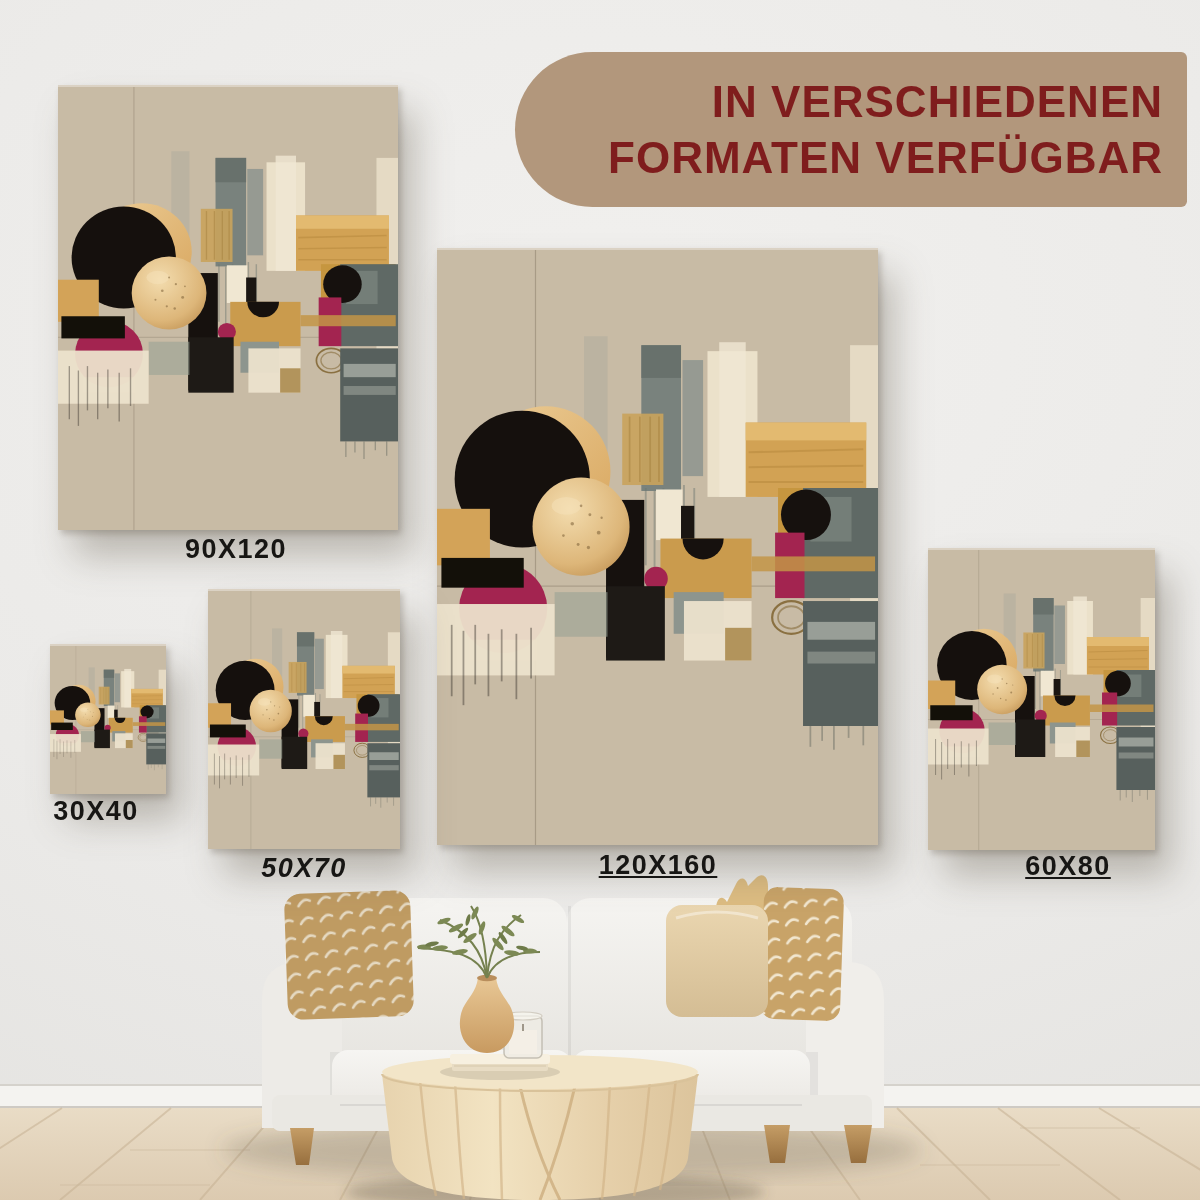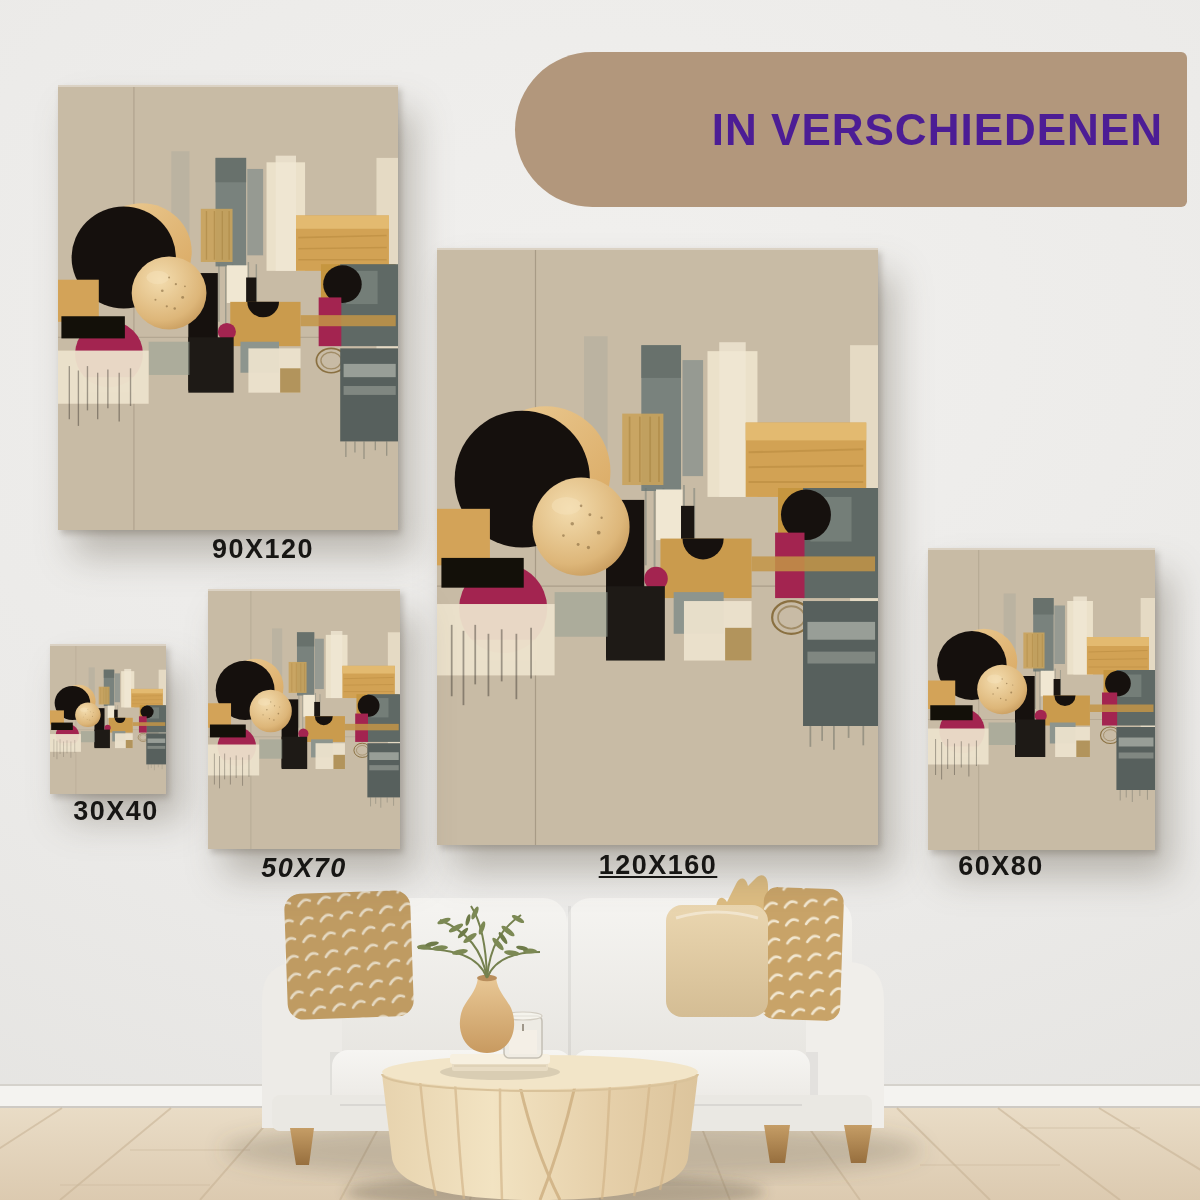--- a/index.html
+++ b/index.html
@@ -12,30 +12,30 @@
     box-shadow: 3px 4px 6px rgba(90,80,66,.28), 16px 26px 34px rgba(95,85,70,.35);
     border-top:2px solid rgba(255,255,255,.35);}
   .canvas svg{width:100%;height:100%;}
   #cv-90 {left:58px;  top:85px;  width:340px; height:443px;}
   #cv-30 {left:50px;  top:644px; width:116px; height:148px;}
   #cv-50 {left:208px; top:589px; width:192px; height:258px;}
   #cv-120{left:437px; top:248px; width:441px; height:595px;}
   #cv-60 {left:928px; top:548px; width:227px; height:300px;}
   .size-label{position:absolute;z-index:2;transform:translateX(-50%);
     font-weight:bold;font-size:27px;letter-spacing:1.5px;color:var(--label-text);white-space:nowrap;}
-  #lb-90 {left:236px; top:534px;margin-left:27px;}
-  #lb-30 {left:116px; top:796px;}
+  #lb-90 {left:236px; top:534px;}
+  #lb-30 {left:96px; top:796px;}
   #lb-50 {left:304px; top:853px;font-style:italic;}
   #lb-120{left:658px; top:850px;text-decoration:underline;}
-  #lb-60 {left:1001px;top:851px;}
+  #lb-60 {left:1068px;top:851px;text-decoration:underline;}
   #badge{position:absolute;z-index:3;left:515px;top:52px;width:672px;height:155px;
     background:var(--badge-bg);border-radius:80px 6px 6px 80px;
     display:flex;flex-direction:column;justify-content:center;align-items:flex-end;
     padding-right:24px;box-sizing:border-box;text-align:right;}
-  #badge span{color:#4c1d95;font-weight:bold;font-size:44px;line-height:1.27;letter-spacing:1px;}
+  #badge span{color:#7f1d1d;font-weight:bold;font-size:44px;line-height:1.27;letter-spacing:1px;}
 </style>
 </head>
 <body>
 
 <div id="stage">
 
   <svg width="0" height="0" style="position:absolute" aria-hidden="true">
     <defs>
       <linearGradient id="gcirc" x1="0" y1="0" x2="1" y2="1">
         <stop offset="0" stop-color="#eccd97"></stop>
@@ -349,15 +349,16 @@
   </div>
 
   <div class="size-label" id="lb-90">90X120</div>
   <div class="size-label" id="lb-30">30X40</div>
   <div class="size-label" id="lb-50">50X70</div>
   <div class="size-label" id="lb-120">120X160</div>
   <div class="size-label" id="lb-60">60X80</div>
 
   <div id="badge">
     <span>IN VERSCHIEDENEN</span>
+    <span>FORMATEN VERFÜGBAR</span>
   </div>
 
 </div>
 
 </body></html>

